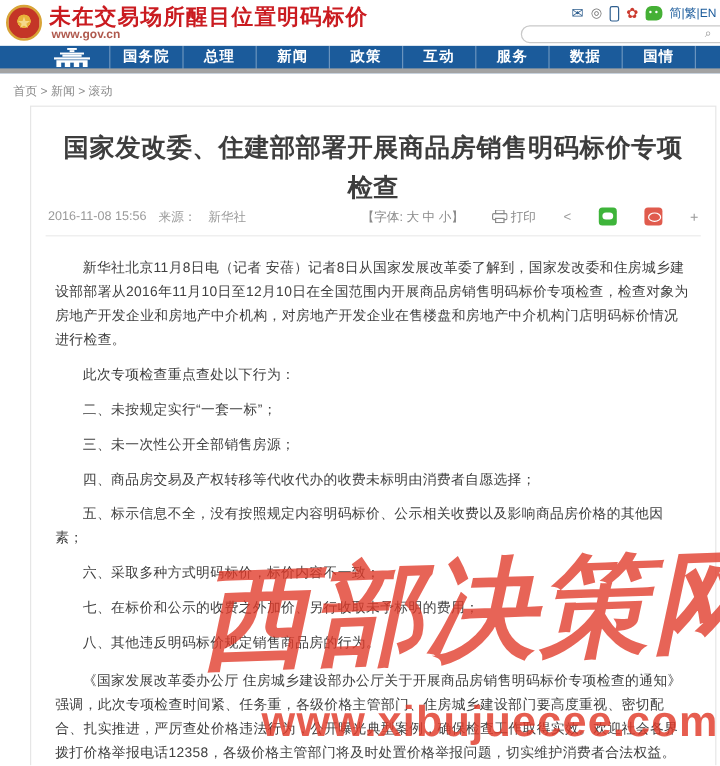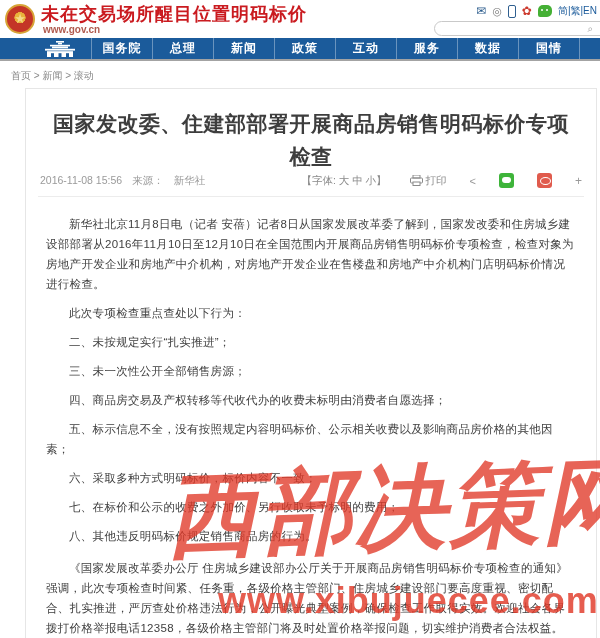--- a/index.html
+++ b/index.html
@@ -30,21 +30,21 @@
   .wx-i::after { content:""; position:absolute; left:3px; top:4px; width:2px; height:2px; background:#fff; border-radius:50%; box-shadow:5px 0 0 #fff; }
   .lang { color:#1b5b9b; font-size:10px; white-space:nowrap; cursor:pointer; }
   .search-box {
     position:absolute; right:-14px; top:21px; width:180px; height:15px;
     border:1px solid #c9c9c9; border-radius:8px; background:#fff; padding:0 18px 0 8px;
   }
   .search-box input { width:100%; height:100%; border:none; outline:none; font-size:10px; background:transparent; }
   .search-glyph { position:absolute; right:20px; top:1px; color:#999; font-size:10px; }
   
   .navbar {
-    height:23px; background:#1b5b9b; border-bottom:2px solid #a3a3a3;
+    height:23px; background:#1b5b9b; border-bottom:4px solid #a3a3a3;
     display:flex; align-items:stretch; padding-left:28px;
   }
   .nav-cell {
     display:flex; align-items:center; justify-content:center;
     border-right:1px solid rgba(255,255,255,.35); cursor:pointer;
   }
   .nav-home { width:64px; }
   .nav-item { width:61px; color:#fff; font-size:12px; font-weight:bold; letter-spacing:1px; }
   
   .breadcrumb { margin:8px 0 0 11px; font-size:10px; color:#8a8a8a; }
@@ -166,21 +166,21 @@
         <span class="sq sq-wx"></span>
         <span class="sq sq-wb"></span>
         <span class="share-plus">+</span>
       </div>
     </div>
     <div class="meta-sep"></div>
 
     <div class="art-body">
       <p class="first">新华社北京11月8日电（记者 安蓓）记者8日从国家发展改革委了解到，国家发改委和住房城乡建设部部署从2016年11月10日至12月10日在全国范围内开展商品房销售明码标价专项检查，检查对象为房地产开发企业和房地产中介机构，对房地产开发企业在售楼盘和房地产中介机构门店明码标价情况进行检查。</p>
       <p>此次专项检查重点查处以下行为：</p>
-      <p>二、未按规定实行“扎实推进”；</p>
+      <p>二、未按规定实行“一套一标”；</p>
       <p>三、未一次性公开全部销售房源；</p>
       <p>四、商品房交易及产权转移等代收代办的收费未标明由消费者自愿选择；</p>
       <p>五、标示信息不全，没有按照规定内容明码标价、公示相关收费以及影响商品房价格的其他因素；</p>
       <p>六、采取多种方式明码标价，标价内容不一致；</p>
       <p>七、在标价和公示的收费之外加价、另行收取未予标明的费用；</p>
       <p>八、其他违反明码标价规定销售商品房的行为。</p>
       <p class="last">《国家发展改革委办公厅 住房城乡建设部办公厅关于开展商品房销售明码标价专项检查的通知》强调，此次专项检查时间紧、任务重，各级价格主管部门、住房城乡建设部门要高度重视、密切配合、扎实推进，严厉查处价格违法行为，公开曝光典型案例，确保检查工作取得实效。欢迎社会各界拨打价格举报电话12358，各级价格主管部门将及时处置价格举报问题，切实维护消费者合法权益。</p>
     </div>
   </div>
 

